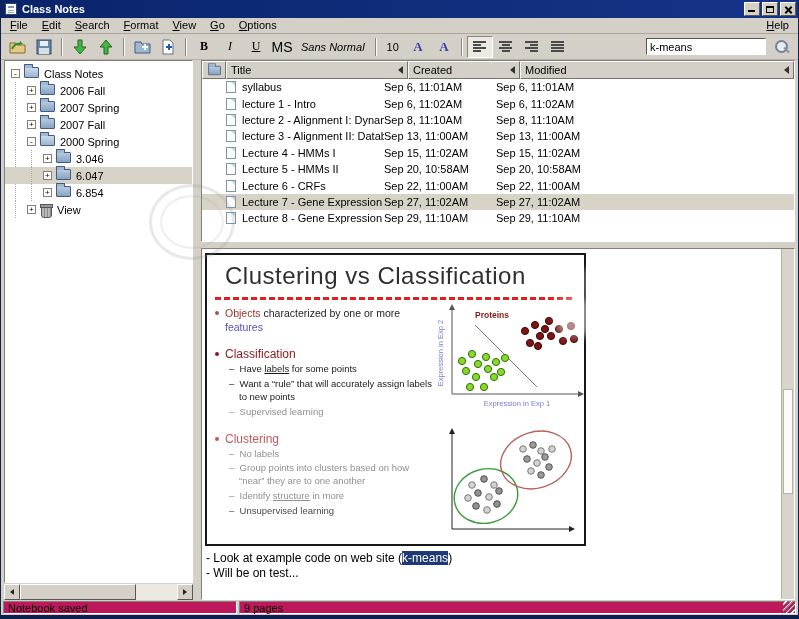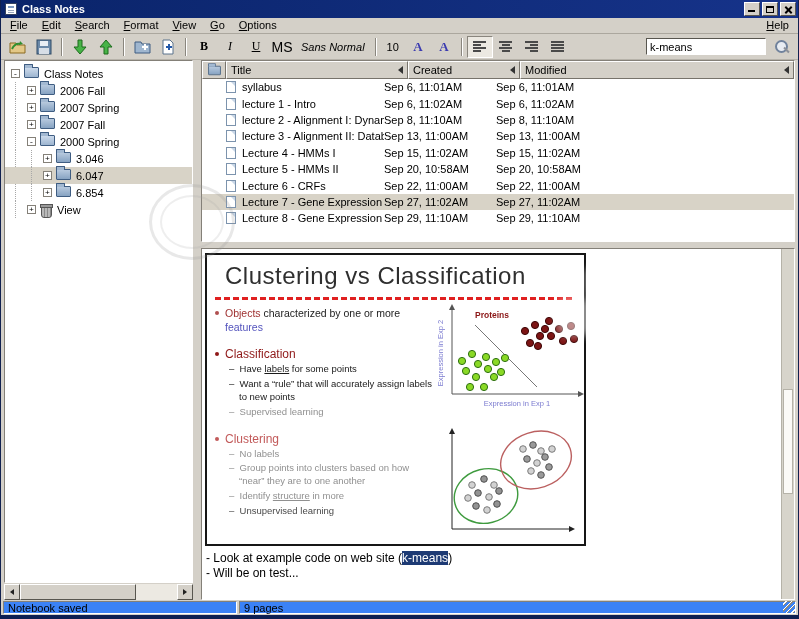--- a/index.html
+++ b/index.html
@@ -141,21 +141,21 @@
   .axis-f{fill:#555;}
   .sep-line{stroke:#777; stroke-width:1;}
   .axis-label{font-size:7.5px; fill:#7b7bd0; font-family:"Liberation Sans",sans-serif;}
   .annotation{font-size:8.5px; font-weight:bold; fill:#8b1616; font-family:"Liberation Sans",sans-serif;}
 
   .notes{position:absolute; left:4px; top:302px; font-size:12px; line-height:15px; color:#000;}
   .hl-sel{background:#1d3a74; color:#fff;}
 
   
   .statusbar{height:15px; flex:none; display:flex; gap:2px; padding:1px 2px; font-size:11px;}
-  .sseg{border:1px solid; border-color:#848078 #fff #fff #848078; display:flex; align-items:center; padding:0 4px; background:#3b82f6;}
+  .sseg{border:1px solid; border-color:#848078 #fff #fff #848078; display:flex; align-items:center; padding:0 4px; background:#be185d;}
   .sseg.left{width:234px; flex:none;}
   .sseg.right{flex:1; position:relative;}
   .grip{position:absolute; right:0; bottom:0; width:12px; height:12px; background:repeating-linear-gradient(135deg, transparent 0 2px, #fff 2px 3px, #8a867e 3px 4px);}
 
   
   .wm{pointer-events:none; position:absolute; z-index:50;}
   .wm-ring{left:148px; top:184px; width:86px; height:76px; border:3px solid rgba(150,150,150,.22); border-radius:50%;}
   .wm-ring::before{content:''; position:absolute; inset:8px; border:2px solid rgba(160,160,160,.18); border-radius:50%;}
   .wm-blob1{left:584px; top:266px; width:40px; height:32px; background:rgba(255,255,255,.55); border-radius:8px; filter:blur(3px);}
   .wm-blob2{left:556px; top:298px; width:64px; height:38px; background:rgba(255,255,255,.5); border-radius:10px; filter:blur(4px);}

